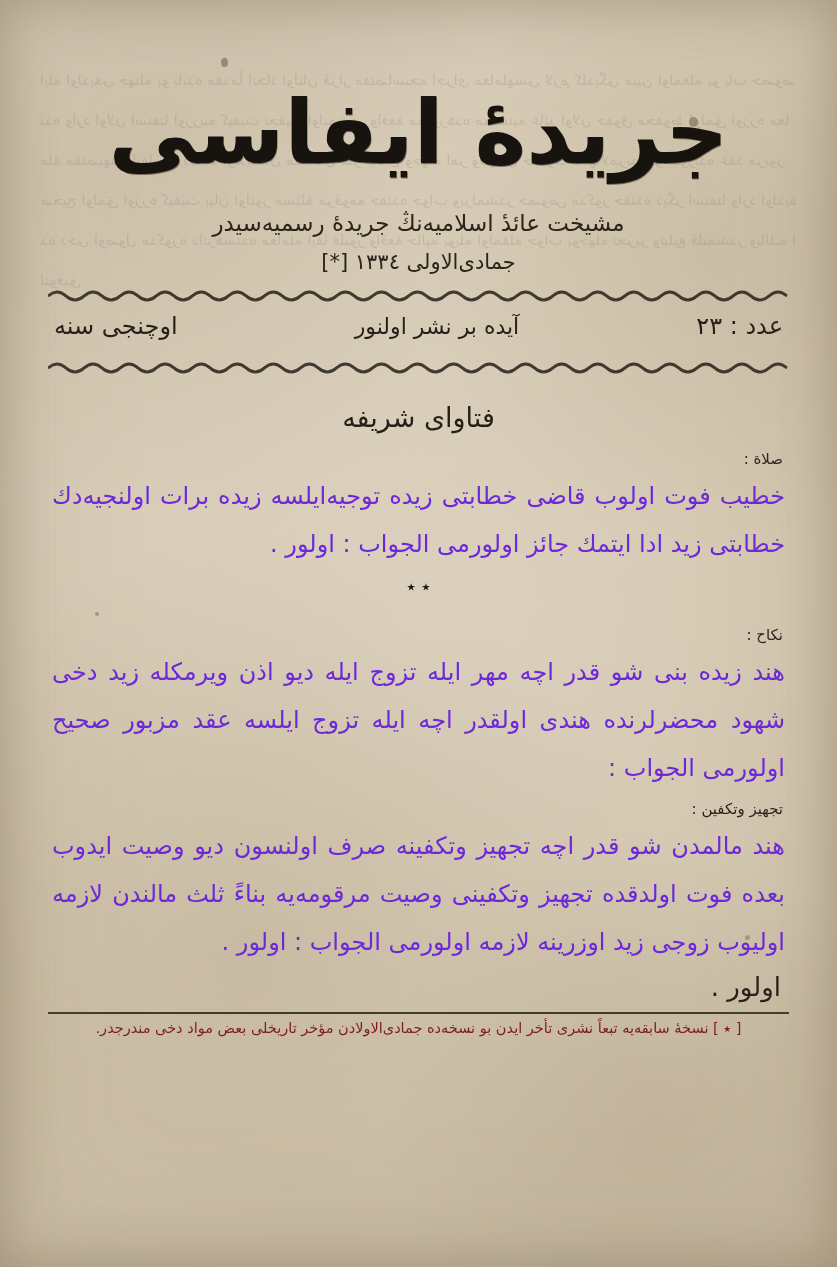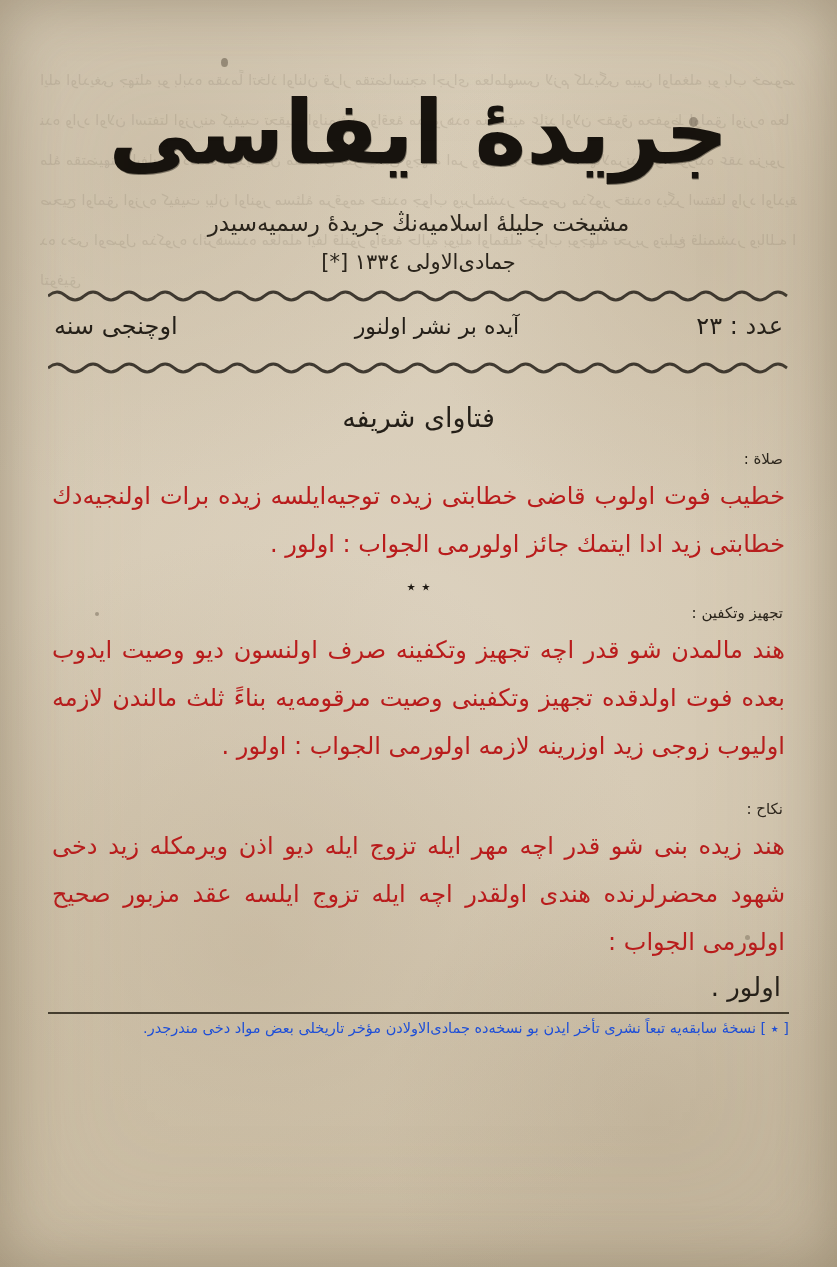--- a/index.html
+++ b/index.html
@@ -126,21 +126,21 @@
     text-align: right;
     color: #2b251c;
     margin-bottom: 4px;
     padding-right: 6px;
   }
   .entry-body {
     font-size: 24px;
     line-height: 2.0;
     text-align: justify;
     text-align-last: right;
-    color: #b91c1c;
+    color: #6d28d9;
     padding: 0 4px;
   }
   .stars {
     text-align: center;
     font-size: 17px;
     letter-spacing: 5px;
     margin: 8px 0 2px;
     color: #1d1812;
   }
   .trailing-answer {
@@ -152,23 +152,23 @@
   }
   .footnote-rule {
     width: 100%;
     height: 2px;
     background: #2a2419;
     margin: 10px 0 6px;
     opacity: 0.85;
   }
   .footnote {
     font-size: 14.5px;
-    text-align: right;
-    direction: rtl;
-    color: #1d4ed8;
+    text-align: center;
+    direction: rtl;
+    color: #7f1d1d;
     letter-spacing: 0.3px;
   }
 </style>
 </head>
 <body>
 
 <div class="page">
   <div class="paper-bg"></div>
 
   <div class="bleed" aria-hidden="true">
@@ -177,21 +177,21 @@
 
   <div class="speck" style="left:221px; top:58px; width:7px; height:9px;"></div>
   <div class="speck" style="left:689px; top:117px; width:9px; height:10px; opacity:0.45;"></div>
   <div class="speck" style="left:95px; top:612px; width:4px; height:4px; opacity:0.4;"></div>
   <div class="speck" style="left:745px; top:935px; width:5px; height:5px; opacity:0.35;"></div>
 
   <div class="content">
 
     <div class="masthead">
       <div class="masthead-title">جريدهٔ ايفاسى</div>
-      <div class="masthead-sub">مشيخت جليلهٔ اسلاميه‌نڭ جريدهٔ رسميه‌سيدر</div>
+      <div class="masthead-sub">مشيخت عائدٔ اسلاميه‌نڭ جريدهٔ رسميه‌سيدر</div>
       <div class="masthead-date">جمادى‌الاولى ١٣٣٤ [*]</div>
     </div>
 
     <svg class="wave" viewBox="0 0 740 14" preserveAspectRatio="none">
       <path d="M0 7 Q 9 0 18 7 T 36 7 T 54 7 T 72 7 T 90 7 T 108 7 T 126 7 T 144 7 T 162 7 T 180 7 T 198 7 T 216 7 T 234 7 T 252 7 T 270 7 T 288 7 T 306 7 T 324 7 T 342 7 T 360 7 T 378 7 T 396 7 T 414 7 T 432 7 T 450 7 T 468 7 T 486 7 T 504 7 T 522 7 T 540 7 T 558 7 T 576 7 T 594 7 T 612 7 T 630 7 T 648 7 T 666 7 T 684 7 T 702 7 T 720 7 T 738 7" fill="none" stroke="#26211a" stroke-width="2.6"></path>
     </svg>
 
     <div class="issue-bar">
       <span class="num">عدد : ٢٣</span>
       <span class="mid">آيده بر نشر اولنور</span>
@@ -203,30 +203,30 @@
     </svg>
 
     <div class="section-title">فتاواى شريفه</div>
 
     <div class="entry">
       <div class="entry-label">صلاة :</div>
       <div class="entry-body">خطيب فوت اولوب قاضى خطابتى زيده توجيه‌ايلسه زيده برات اولنجيه‌دك خطابتى زيد ادا ايتمك جائز اولورمى الجواب : اولور .</div>
       <div class="stars">٭ ٭</div>
     </div>
 
+    <div class="entry" style="margin-top:30px;">
+      <div class="entry-label">نكاح :</div>
+      <div class="entry-body">هند زيده بنى شو قدر اچه مهر ايله تزوج ايله ديو اذن ويرمكله زيد دخى شهود محضرلرنده هندى اولقدر اچه ايله تزوج ايلسه عقد مزبور صحيح اولورمى الجواب :</div>
+    </div>
+
     <div class="entry">
       <div class="entry-label">تجهيز وتكفين :</div>
       <div class="entry-body">هند مالمدن شو قدر اچه تجهيز وتكفينه صرف اولنسون ديو وصيت ايدوب بعده فوت اولدقده تجهيز وتكفينى وصيت مرقومه‌يه بناءً ثلث مالندن لازمه اوليوب زوجى زيد اوزرينه لازمه اولورمى الجواب : اولور .</div>
     </div>
 
-    <div class="entry" style="margin-top:30px;">
-      <div class="entry-label">نكاح :</div>
-      <div class="entry-body">هند زيده بنى شو قدر اچه مهر ايله تزوج ايله ديو اذن ويرمكله زيد دخى شهود محضرلرنده هندى اولقدر اچه ايله تزوج ايلسه عقد مزبور صحيح اولورمى الجواب :</div>
-    </div>
-
     <div class="trailing-answer">اولور .</div>
 
     <div class="footnote-rule"></div>
     <div class="footnote">[ ٭ ] نسخهٔ سابقه‌يه تبعاً نشرى تأخر ايدن بو نسخه‌ده جمادى‌الاولادن مؤخر تاريخلى بعض مواد دخى مندرجدر.</div>
   </div>
 
   <div class="paper-edge"></div>
 </div>
 
 </body></html>

